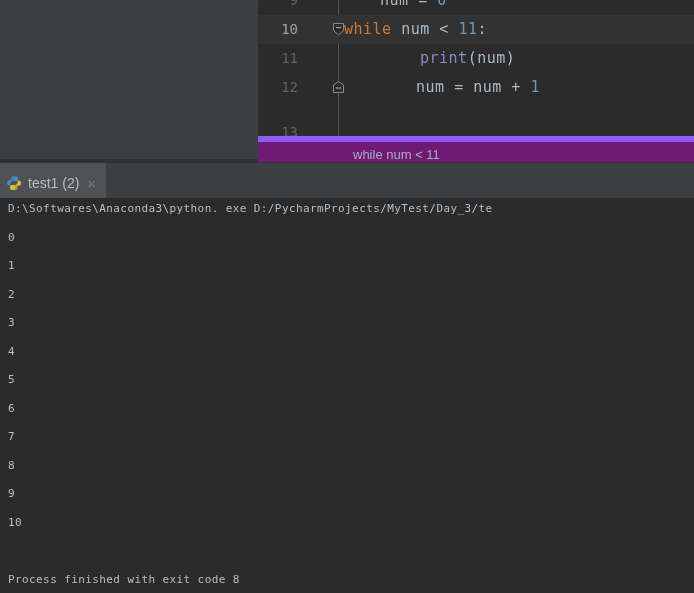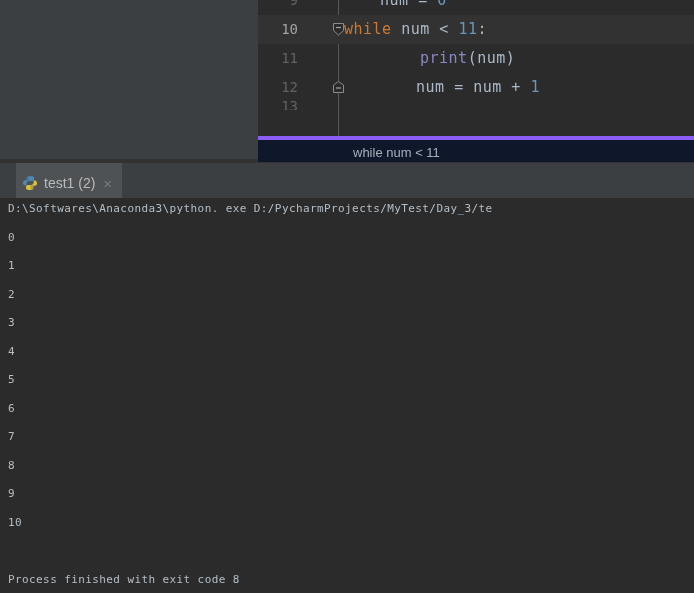--- a/index.html
+++ b/index.html
@@ -107,22 +107,22 @@
   
   .code-row.clipped { height: 18px; overflow: hidden; }
   .code-row.clipped .lineno { line-height: 29px; }
 
   
   .breadcrumb-bar {
     position: absolute;
     left: 258px; top: 136px;
     width: 436px;
     height: 26px;
-    background: #0f172a;
-    border-top: 4px solid #8b5cf6;
+    background: #701a75;
+    border-top: 6px solid #8b5cf6;
   }
   .breadcrumb-text {
     position: absolute;
     left: 95px; top: 0;
     line-height: 26px;
     font-family: "Liberation Sans", sans-serif;
     font-size: 13px;
     color: #a5b0bb;
   }
 
@@ -130,21 +130,21 @@
   .tabbar {
     position: absolute;
     left: 0; top: 162px;
     width: 694px;
     height: 36px;
     background: #3c3f41;
     border-top: 1px solid #323232;
   }
   .tab {
     position: absolute;
-    left: 16px; top: 0;
+    left: 0; top: 0;
     height: 36px;
     padding: 4px 10px 0 6px;
     display: flex;
     align-items: center;
     gap: 6px;
     background: #4e5254;
     box-sizing: border-box;
   }
   .tab.active { background: #4e5254; }
   .py-icon { width: 16px; height: 16px; display: block; }
@@ -205,21 +205,21 @@
           </svg>
         </span>
         <div class="code-row" style="position: absolute; left: 0px; top: 44px; width: 436px;"><span class="lineno">11</span><span class="code-text" style="left: 162px;"><span class="fn">print</span><span class="op">(</span><span class="pln">num</span><span class="op">)</span></span></div>
         <div class="code-row" style="position: absolute; left: 0px; top: 73px; width: 436px;"><span class="lineno">12</span><span class="code-text" style="left: 158px;"><span class="pln">num</span><span class="pln"> </span><span class="op">=</span><span class="pln"> </span><span class="pln">num</span><span class="pln"> </span><span class="op">+</span><span class="pln"> </span><span class="num">1</span></span></div>
         <span class="fold-marker" style="top: 80px;">
           <svg width="15" height="15" viewBox="0 0 15 15">
             <path d="M2.5 12.5h10V5l-5-3.5-5 3.5z" fill="#2b2b2b" stroke="#8a8d8f" stroke-width="1"></path>
             <line x1="5" y1="8" x2="10" y2="8" stroke="#a0a3a5" stroke-width="1.2"></line>
           </svg>
         </span>
-        <div class="code-row clipped" style="position: absolute; left: 0px; top: 92px; width: 412px;"><span class="lineno">13</span></div>
+        <div class="code-row clipped" style="position: absolute; left: 0px; top: 118px; width: 412px;"><span class="lineno">13</span></div>
       </div>
 
     <div class="breadcrumb-bar">
       <span class="breadcrumb-text">while num &lt; 11</span>
     </div>
   </div>
 
   <div class="tabbar">
     <div class="tab active">
       <span class="py-icon">

